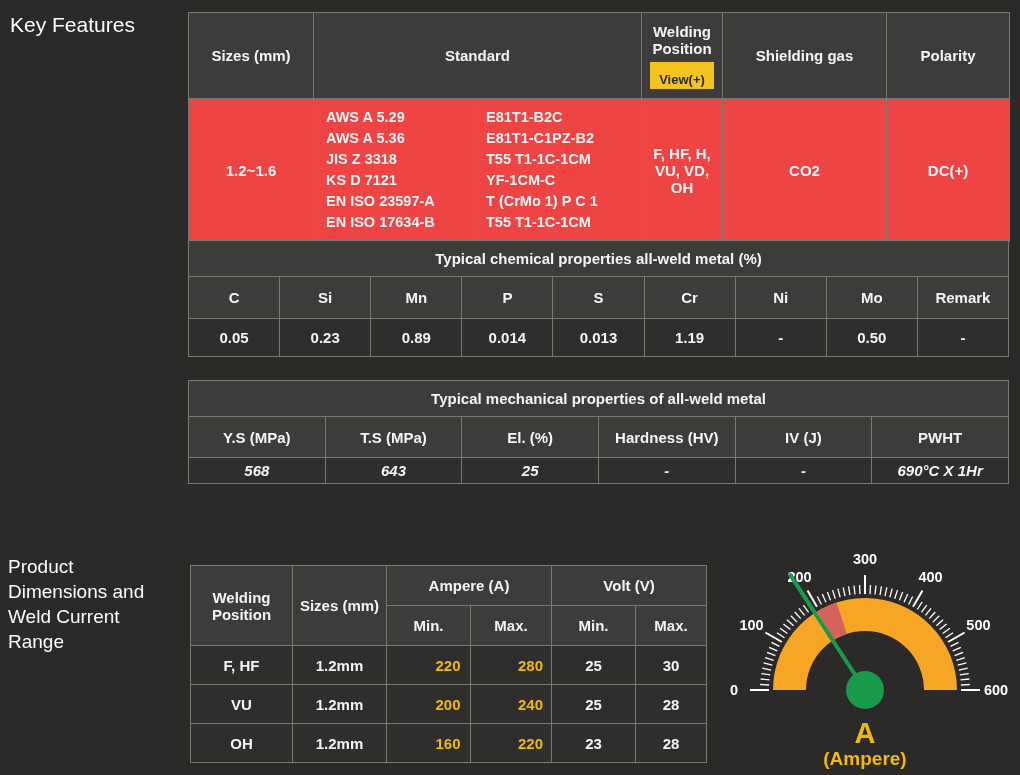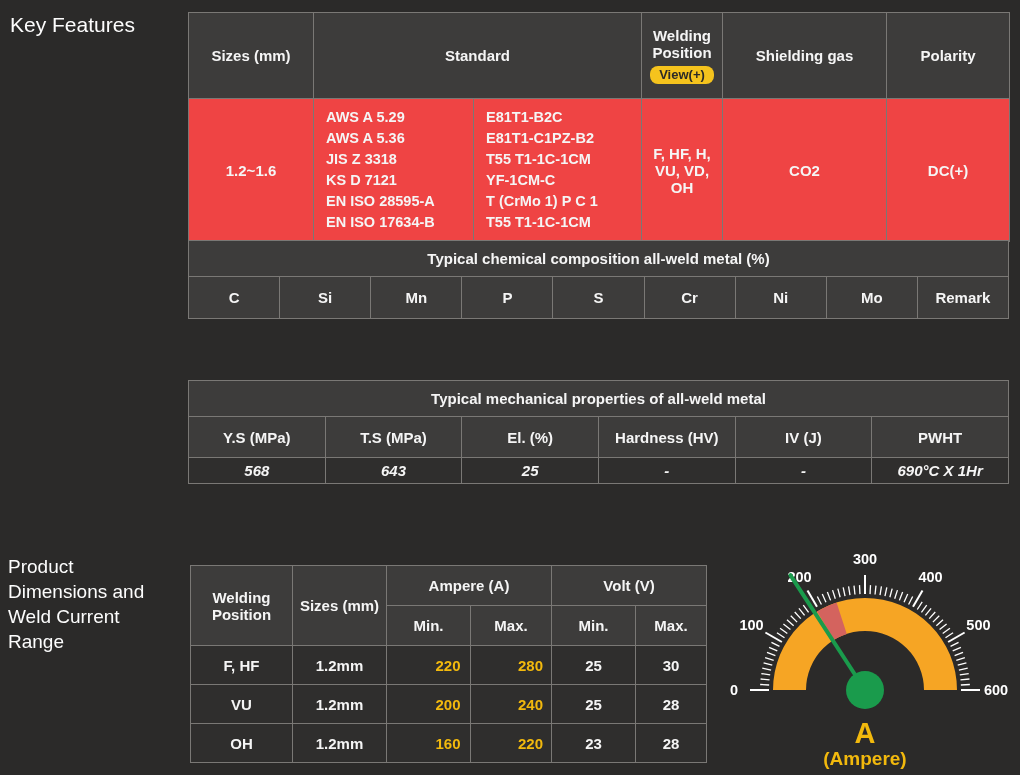--- a/index.html
+++ b/index.html
@@ -18,21 +18,21 @@
   th, td {
     border:1px solid #7a7875; text-align:center; vertical-align:middle;
     font-size:15px; font-weight:700; color:#f5f5f5; padding:2px 4px;
   }
   th { background:#3d3c3b; }
   td { background:#2f2e2d; }
   .t1 td { background:#ef4444; }
   .list-cell { text-align:left; padding:8px 12px; line-height:21px; font-size:14.5px; }
   .view-btn {
     display:inline-block; background:#F5C31D; color:#2b2a28;
-    border-radius:8px; padding:1px 9px 2px; font-size:13px; font-weight:700;
+    border-radius:0; padding:10px 9px 2px; font-size:13px; font-weight:700;
     margin-top:5px; cursor:pointer;
   }
   .amp { color:#F2B90D;padding-left:43px; }
   .gauge-caption { text-align:center; color:#F2B90D; font-weight:700; }
   .gauge-caption .unit { font-size:29px; line-height:30px; }
   .gauge-caption .unit-name { font-size:19px; line-height:21px; }
 </style>
 </head>
 <body>
 
@@ -60,53 +60,64 @@
     <th>Shielding gas</th>
     <th>Polarity</th>
   </tr>
   <tr style="height:129px;">
     <td>1.2~1.6</td>
     <td class="list-cell">
       <div>AWS A 5.29</div>
       <div>AWS A 5.36</div>
       <div>JIS Z 3318</div>
       <div>KS D 7121</div>
-      <div>EN ISO 28595-A</div>
+      <div>EN ISO 23597-A</div>
       <div>EN ISO 17634-B</div>
     </td>
     <td class="list-cell">
       <div>E81T1-B2C</div>
       <div>E81T1-C1PZ-B2</div>
       <div>T55 T1-1C-1CM</div>
       <div>YF-1CM-C</div>
       <div>T (CrMo 1) P C 1</div>
       <div>T55 T1-1C-1CM</div>
     </td>
     <td>F, HF, H, VU, VD, OH</td>
     <td>CO2</td>
     <td>DC(+)</td>
   </tr>
 </tbody>
   </table>
 
 <table class="abs" style="left:188px; top:240px; width:821px;">
   <tbody>
       <tr style="height:36px;">
-    <th colspan="9">Typical chemical composition all-weld metal (%)</th>
+    <th colspan="9">Typical chemical properties all-weld metal (%)</th>
   </tr>
   <tr style="height:42px;">
     <th>C</th>
     <th>Si</th>
     <th>Mn</th>
     <th>P</th>
     <th>S</th>
     <th>Cr</th>
     <th>Ni</th>
     <th>Mo</th>
     <th>Remark</th>
+  </tr>
+  <tr style="height:38px;">
+    <td>0.05</td>
+    <td>0.23</td>
+    <td>0.89</td>
+    <td>0.014</td>
+    <td>0.013</td>
+    <td>1.19</td>
+    <td>-</td>
+    <td>0.50</td>
+    <td>-</td>
   </tr>
 </tbody>
   </table>
 
 <table class="abs" style="left:188px; top:380px; width:821px;">
   <tbody>
       <tr style="height:36px;">
     <th colspan="6">Typical mechanical properties of all-weld metal</th>
   </tr>
   <tr style="height:41px;">

